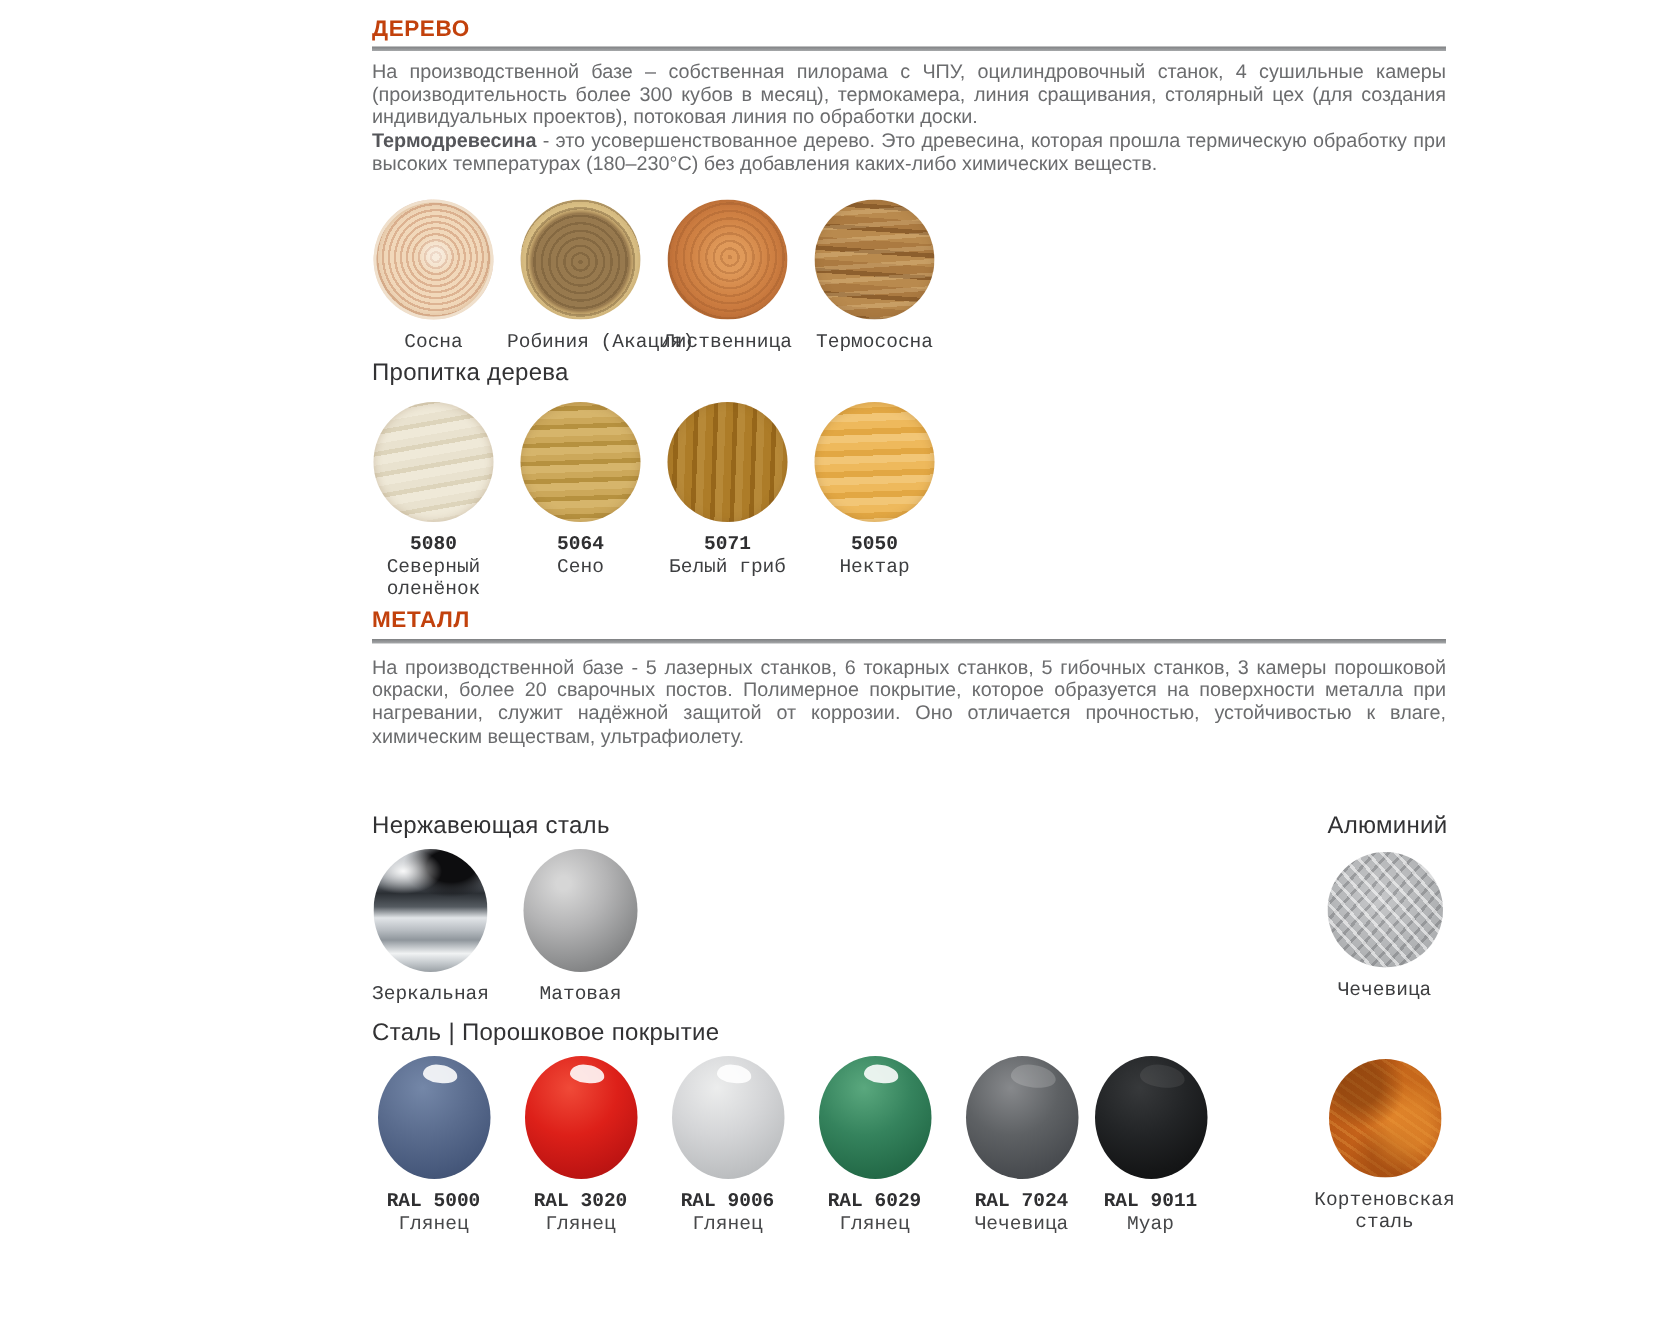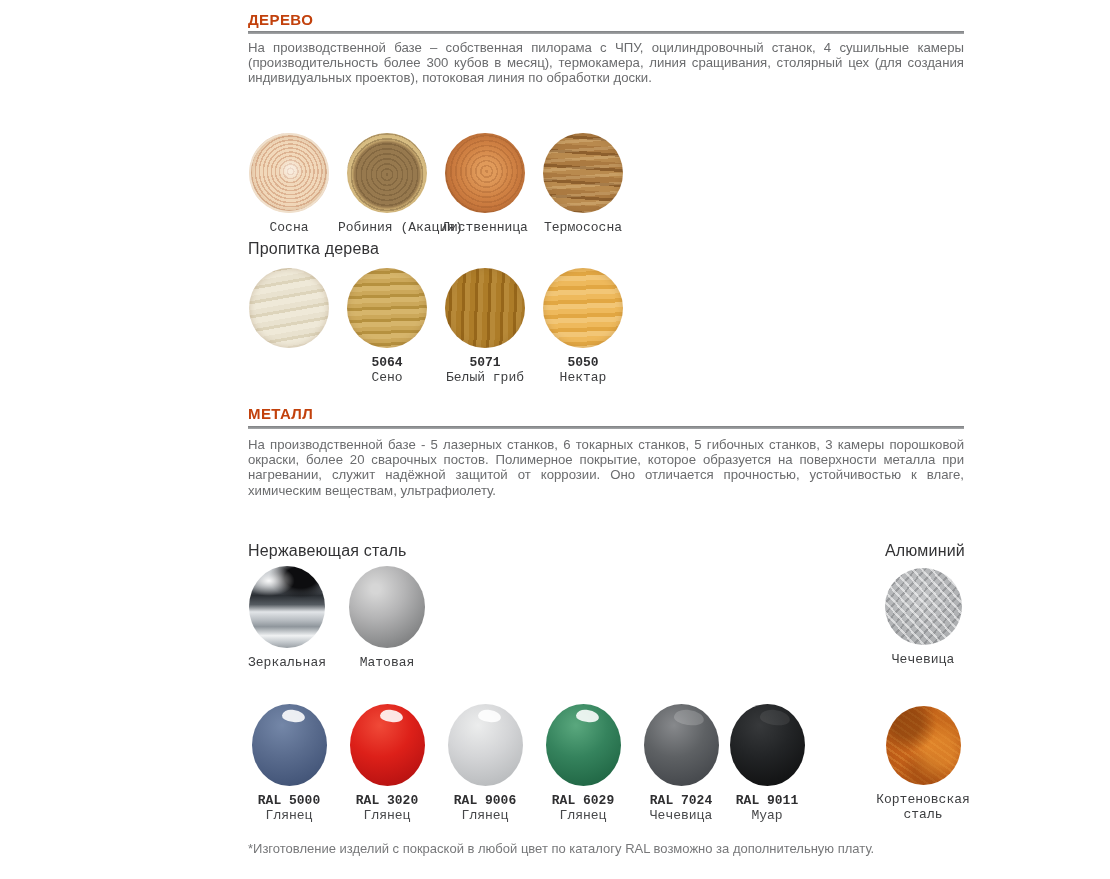--- a/index.html
+++ b/index.html
@@ -85,20 +85,21 @@
 </head>
 <body>
 
 <div class="page">
 
   <div class="sec-title" style="left:248px;top:11px;">ДЕРЕВО</div>
   <div class="rule" style="left:248px;top:31px;"></div>
 
   <div class="body-text" style="left:248px;top:40px;">
     <p><span>На производственной базе – собственная пилорама с ЧПУ, оцилиндровочный станок, 4 сушильные камеры (производительность более 300 кубов в месяц), термокамера, линия сращивания, столярный цех (для создания индивидуальных проектов), потоковая линия по обработки доски.</span></p>
+    <p><span class="lead">Термодревесина</span><span> - это усовершенствованное дерево. Это древесина, которая прошла термическую обработку при высоких температурах (180–230°С) без добавления каких-либо химических веществ.</span></p>
   </div>
 
   <div class="row" style="top:133px;">
     <div class="cell" style="left:240px;">
       <div class="disc d80 wood-pine"></div>
       <div class="cap nowrap">Сосна</div>
     </div>
     <div class="cell" style="left:338px;">
       <div class="disc d80 wood-robinia"></div>
       <div class="cap nowrap">Робиния (Акация)</div>
@@ -111,20 +112,24 @@
       <div class="disc d80 wood-thermo"></div>
       <div class="cap nowrap">Термососна</div>
     </div>
   </div>
 
   <div class="sub-title" style="left:248px;top:240px;">Пропитка дерева</div>
 
   <div class="row" style="top:268px;">
     <div class="cell" style="left:240px;">
       <div class="disc d80 imp-5080"></div>
+      <div class="cap">
+          <div class="code">5080</div>
+          <div>Северный оленёнок</div>
+        </div>
     </div>
     <div class="cell" style="left:338px;">
       <div class="disc d80 imp-5064"></div>
       <div class="cap">
           <div class="code">5064</div>
           <div>Сено</div>
         </div>
     </div>
     <div class="cell" style="left:436px;">
       <div class="disc d80 imp-5071"></div>
@@ -160,20 +165,21 @@
     <div class="cell" style="left:338px;">
       <div class="disc egg2 ball-matte"></div>
       <div class="cap nowrap">Матовая</div>
     </div>
     <div class="cell" style="left:874px;">
       <div class="disc alu ball-lentil" style="margin-top:2px;"></div>
       <div class="cap nowrap">Чечевица</div>
     </div>
   </div>
 
+  <div class="sub-title" style="left:248px;top:680px;">Сталь | Порошковое покрытие</div>
 
   <div class="row" style="top:704px;">
     <div class="cell" style="left:240px;text-align:center;">
       <div class="disc egg ral5000 gloss"></div>
       <div class="cap">
           <div class="code">RAL 5000</div>
           <div class="fin">Глянец</div>
         </div>
     </div>
     <div class="cell" style="left:338px;">
@@ -210,15 +216,14 @@
           <div class="code">RAL 9011</div>
           <div class="fin">Муар</div>
         </div>
     </div>
     <div class="cell" style="left:874px;">
       <div class="disc cor corten" style="margin-top:2px;"></div>
       <div class="cap">Кортеновская сталь</div>
     </div>
   </div>
 
-  <div class="footnote" style="left:248px;top:841px;">*Изготовление изделий с покраской в любой цвет по каталогу RAL возможно за дополнительную плату.</div>
 
 </div>
 
 </body></html>

